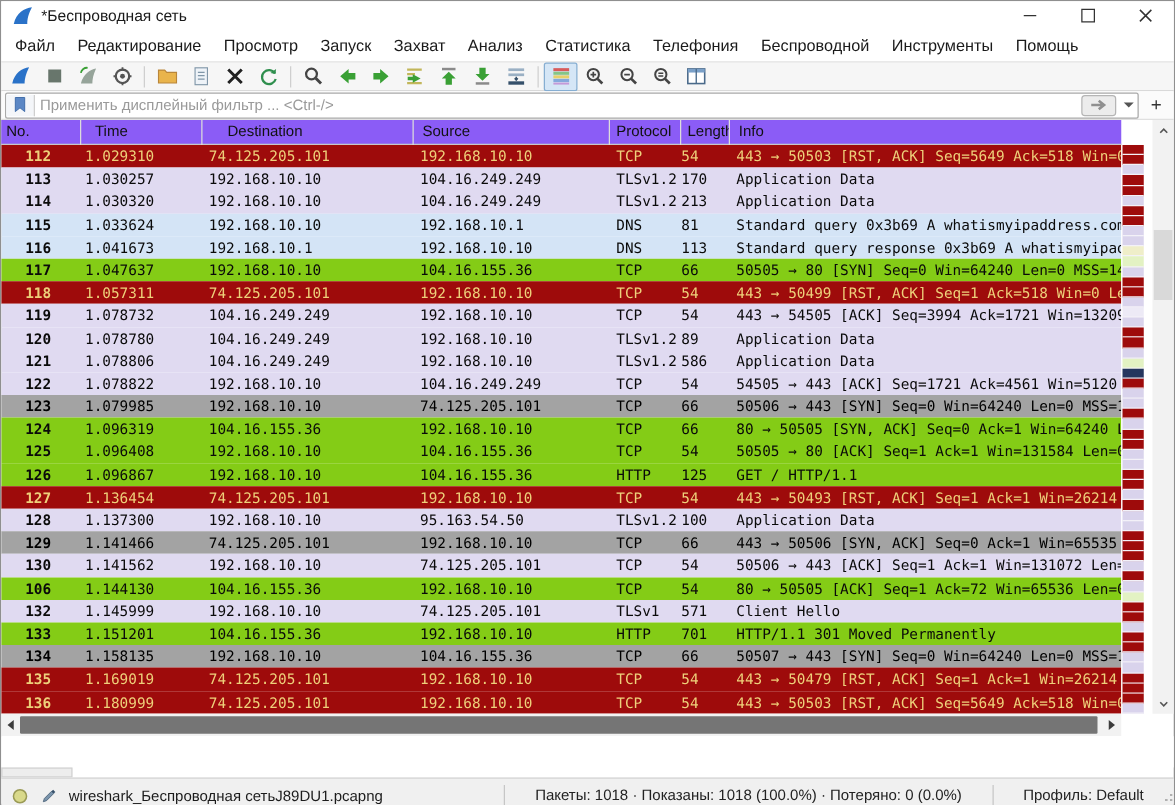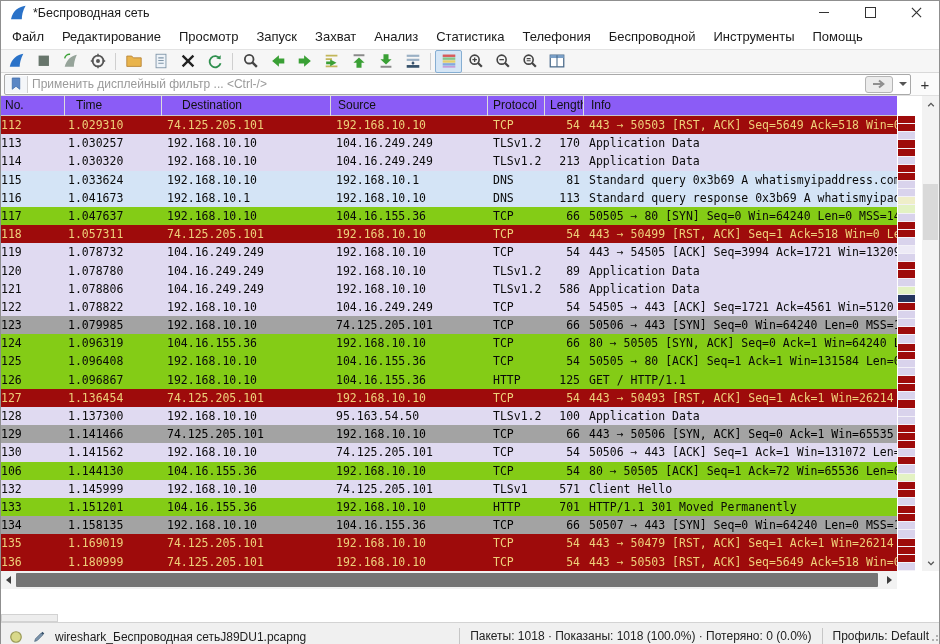--- a/index.html
+++ b/index.html
@@ -46,26 +46,26 @@
   .ph:nth-child(2){width:97px;padding-left:11px;}
   .ph:nth-child(3){width:169px;padding-left:20px;}
   .ph:nth-child(4){width:157px;padding-left:7px;}
   .ph:nth-child(5){width:57px;padding-left:5px;}
   .ph:nth-child(6){width:39px;padding-left:5px;}
   .ph:nth-child(7){flex:1;padding-left:7px;border-right:none;}
 
   .rows{position:absolute;left:0;top:115px;width:896px;height:455px;overflow:hidden;}
   .prow{display:flex;height:18.2px;font-family:"DejaVu Sans Mono",monospace;font-size:11.5px;line-height:18.2px;color:#0a0a0a;}
   .pc{white-space:nowrap;overflow:hidden;box-sizing:border-box;}
-  .pc.c0{width:64px;text-align:left;padding-right:5px;}
+  .pc.c0{width:64px;text-align:center;padding-right:5px;font-weight:bold;}
   .pc.c1{width:97px;padding-left:3px;}
   .pc.c2{width:169px;padding-left:5px;}
   .pc.c3{width:157px;padding-left:5px;}
   .pc.c4{width:57px;padding-left:5px;}
-  .pc.c5{width:39px;text-align:right;padding-right:4px;}
+  .pc.c5{width:39px;padding-right:4px;}
   .pc.c6{flex:1;padding-left:5px;}
   .row-red{background:#9e0b0b;color:#eed07a;}
   .row-lav{background:#e0daf1;}
   .row-dns{background:#d4e4f6;}
   .row-http{background:#84cc16;}
   .row-gray{background:#a3a3a3;color:#000;}
 
   
   .minimap{position:absolute;left:897px;top:115px;width:17px;height:455px;display:flex;flex-direction:column;background:#fff;}
   .stripe{flex:1;border-bottom:1px solid #f3f1f8;}
@@ -84,21 +84,21 @@
   .hthumb{position:absolute;left:15px;top:2px;width:862px;height:14px;background:#757575;border-radius:1px;}
   .tri-l{width:0;height:0;border-top:4px solid transparent;border-bottom:4px solid transparent;border-right:5px solid #3c3c3c;}
   .tri-r{width:0;height:0;border-top:4px solid transparent;border-bottom:4px solid transparent;border-left:5px solid #3c3c3c;}
 
   
   .paneblank{position:absolute;left:0;top:588px;width:938px;height:25px;background:#fff;}
   .grip{position:absolute;left:0;top:613px;width:57px;height:8px;background:#ededed;border:1px solid #d2d2d2;box-sizing:border-box;}
   .statusbar{position:absolute;left:0;top:621px;width:938px;height:22px;background:#f0f0f0;border-top:1px solid #d3d3d3;display:flex;align-items:flex-end;font-size:12px;color:#222;box-sizing:border-box;}
   .sb-left{display:flex;align-items:center;gap:9px;padding-left:8px;flex:1;min-width:0;}
   .sb-file{white-space:nowrap;overflow:hidden;color:#1c1c1c;}
-  .sb-sect{border-left:1px solid #c6c6c6;padding:0 10px;white-space:nowrap;height:16px;line-height:16px;margin-top:36px;}
+  .sb-sect{border-left:1px solid #c6c6c6;padding:0 24px;white-space:nowrap;height:16px;line-height:16px;margin-top:36px;}
   .sb-sect:last-child{padding-right:8px;}
   .gripdots{position:absolute;right:1px;bottom:1px;width:8px;height:8px;
     background:radial-gradient(circle at 7px 1px,#b0b0b0 1px,transparent 1.2px),
                radial-gradient(circle at 7px 5px,#b0b0b0 1px,transparent 1.2px),
                radial-gradient(circle at 3px 5px,#b0b0b0 1px,transparent 1.2px);}
 </style>
 </head>
 <body>
 
 <div id="window">

